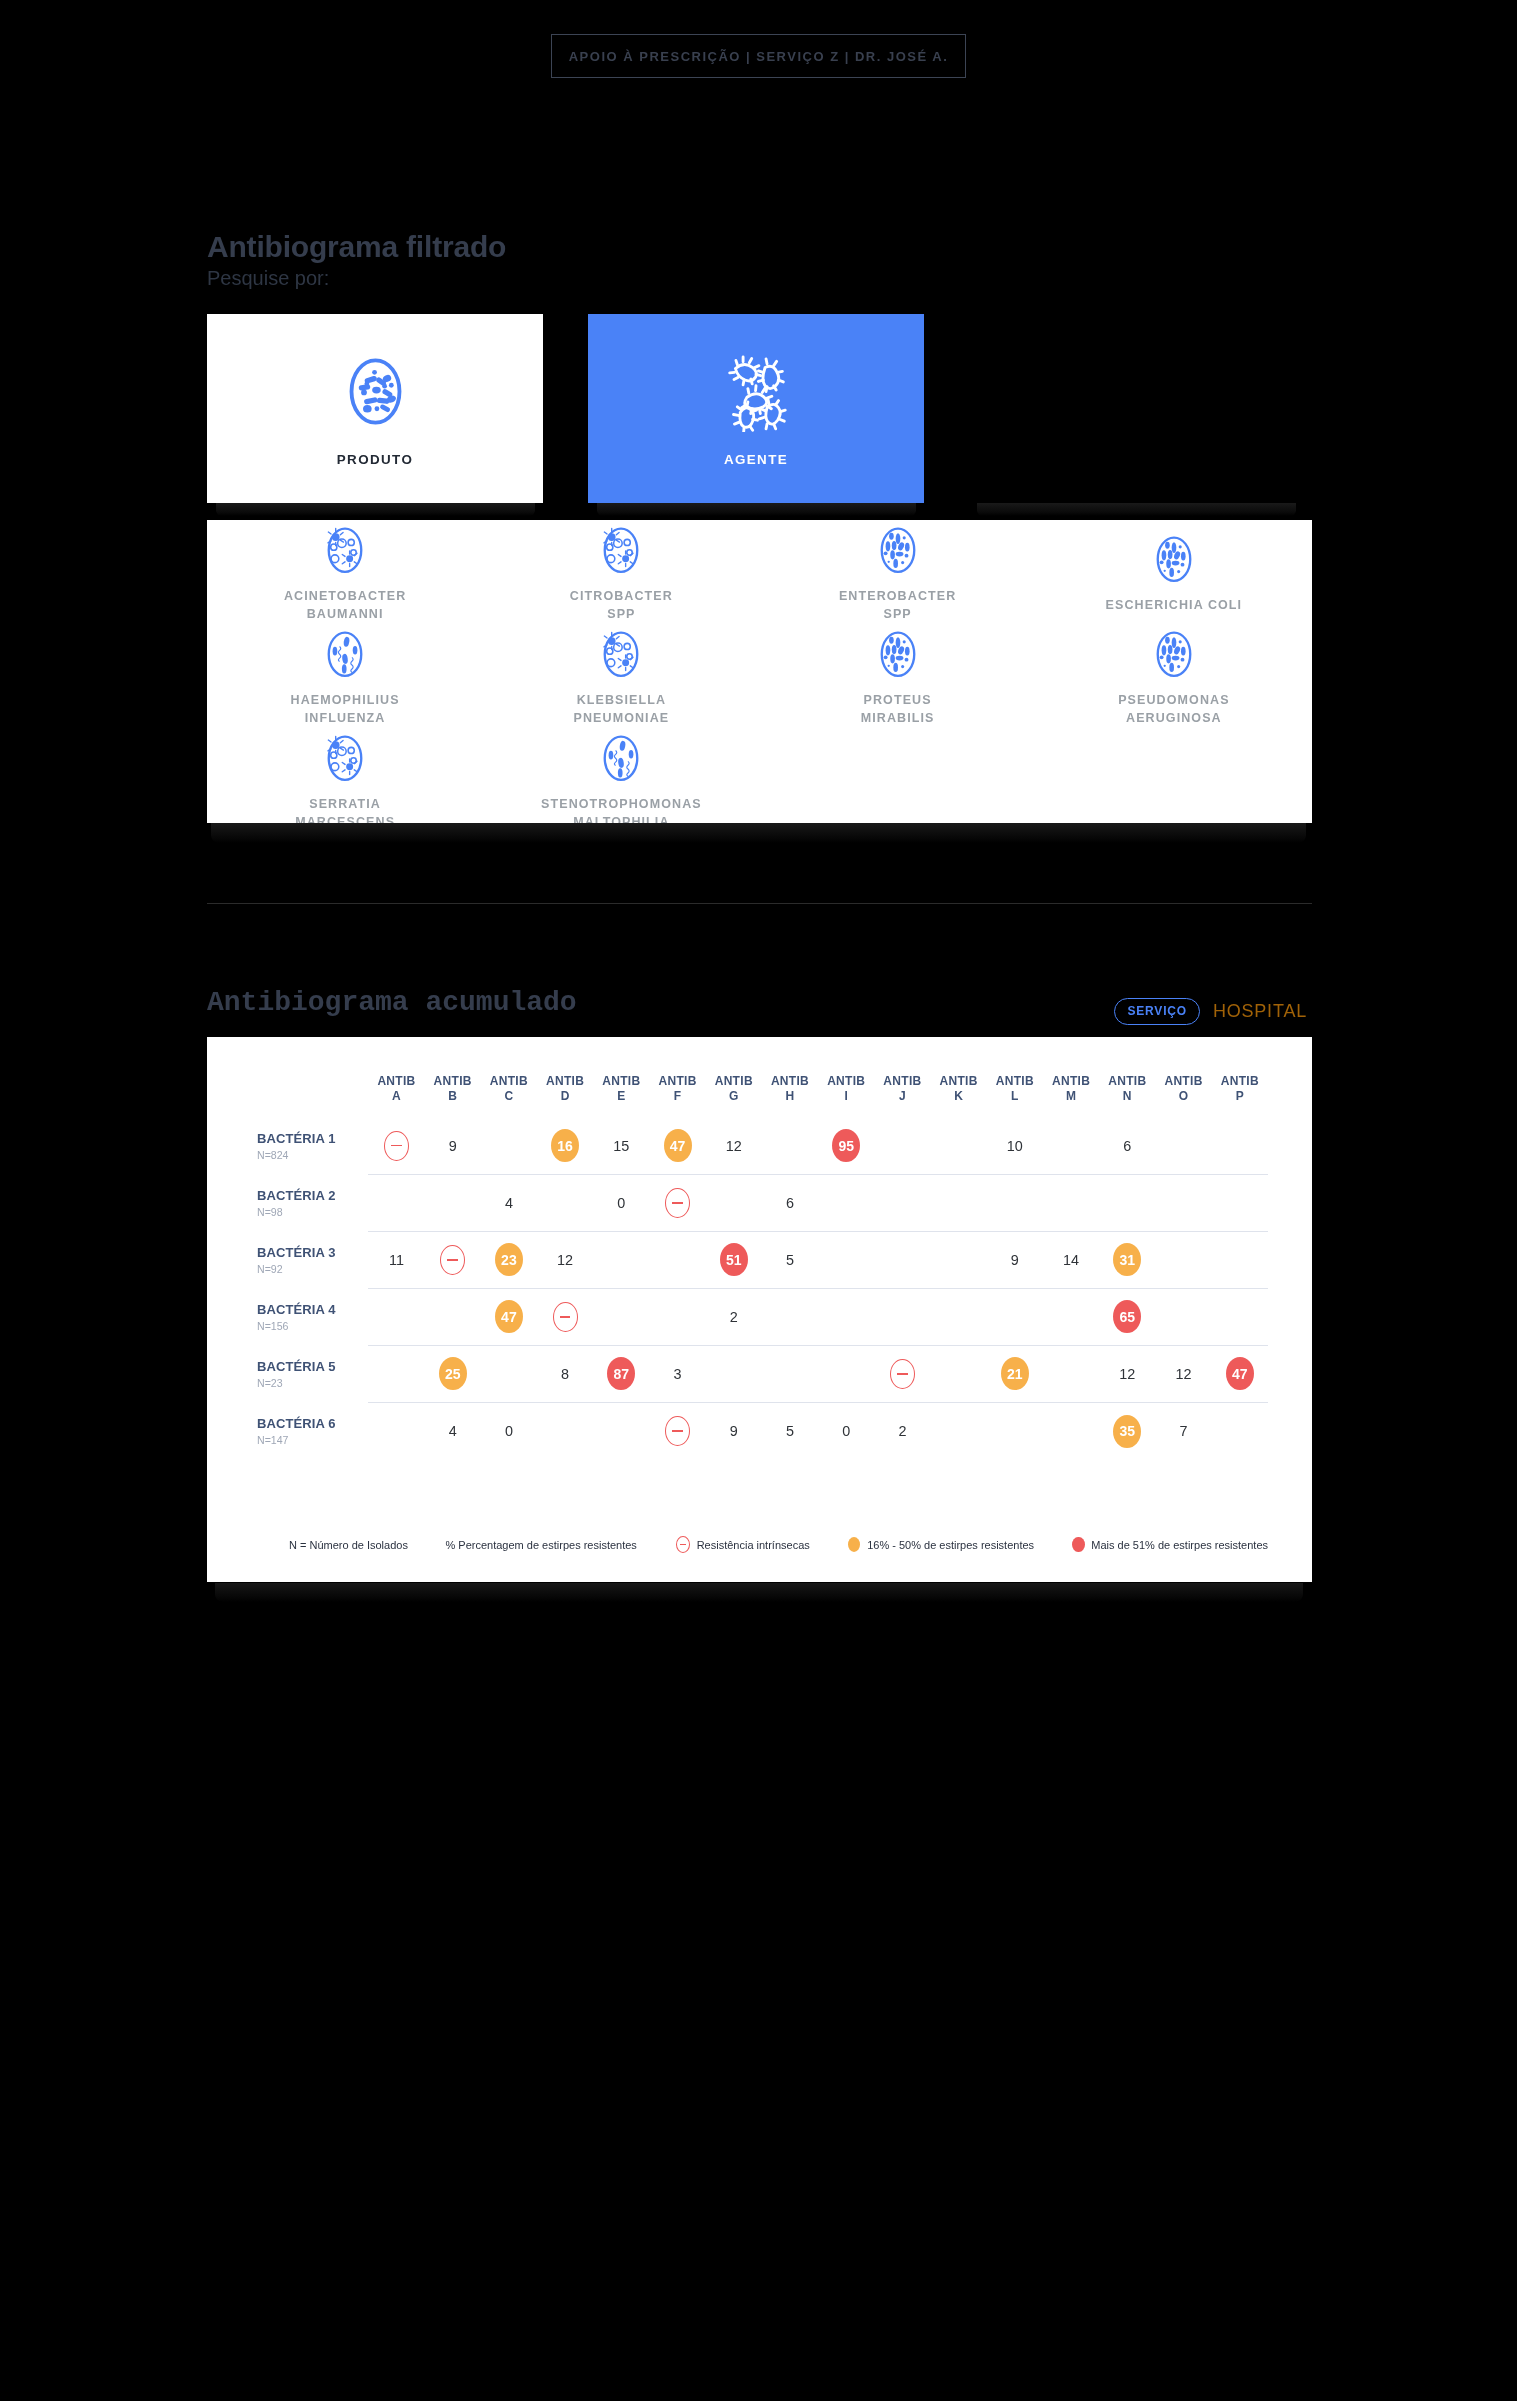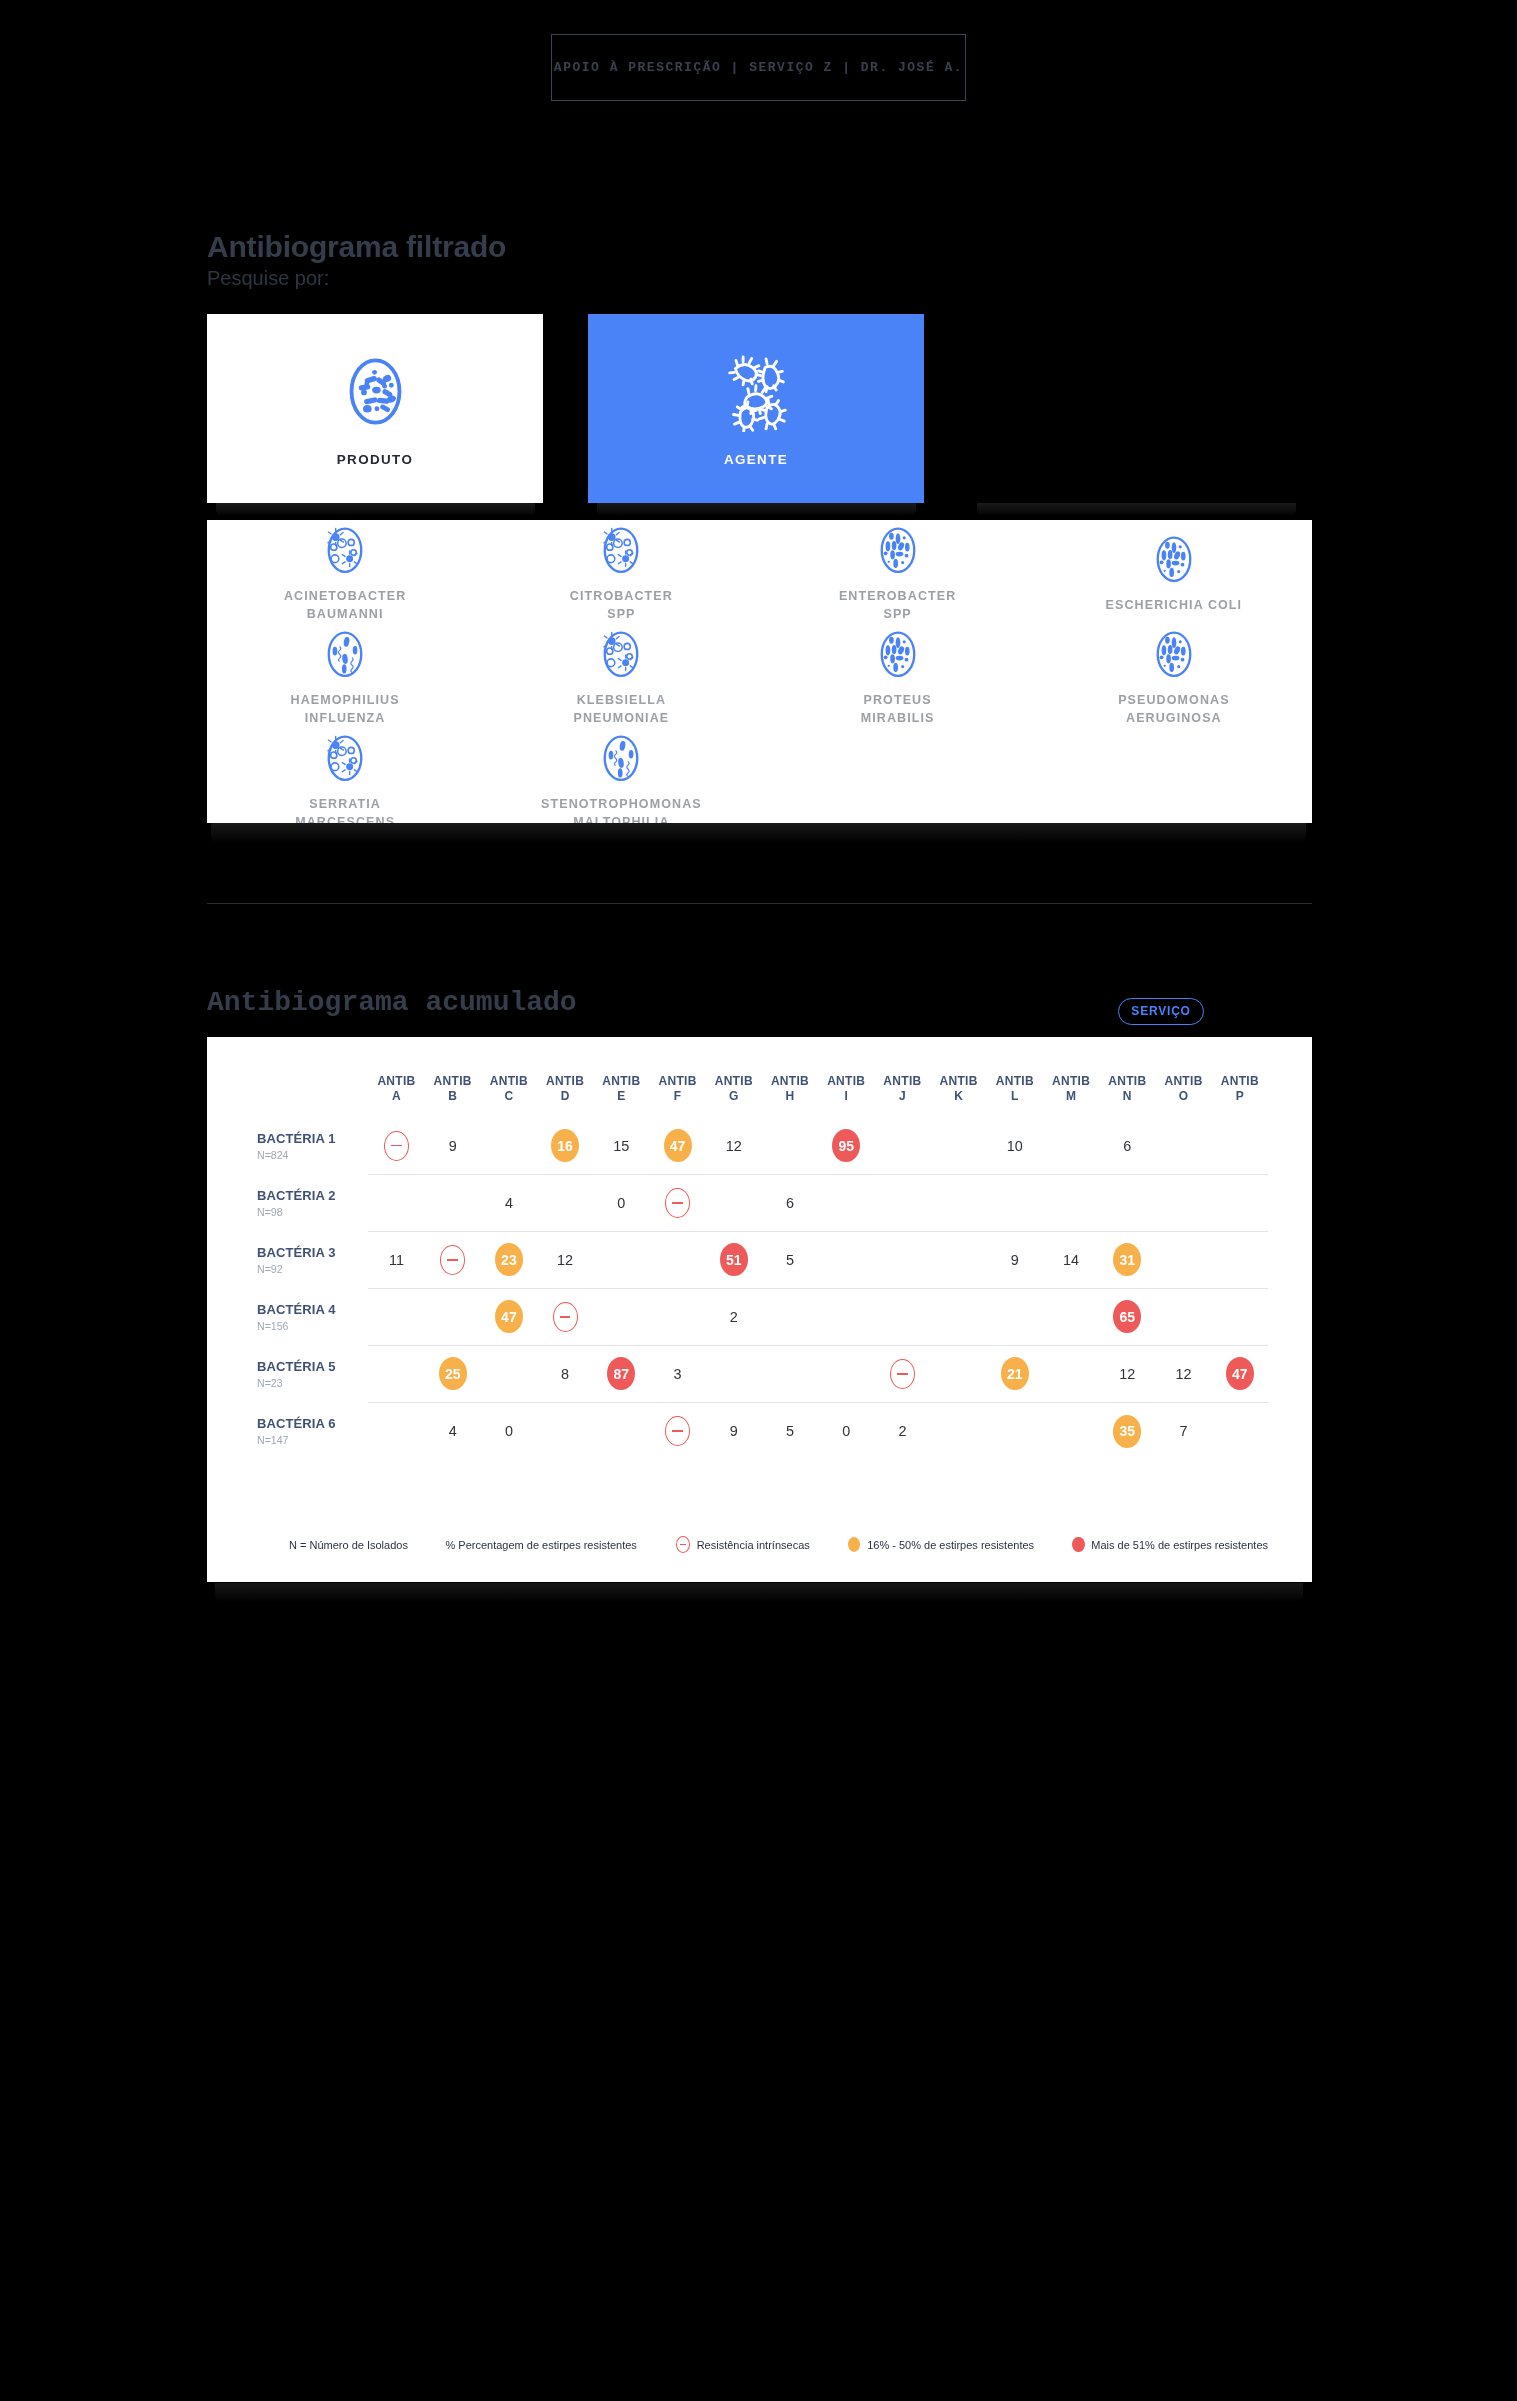--- a/index.html
+++ b/index.html
@@ -7,23 +7,23 @@
     width: 1518px; height: 2704px;
     background: #000000;
     font-family: "Liberation Sans", sans-serif;
     -webkit-font-smoothing: antialiased;
   }
   .page { position: relative; width: 1518px; height: 2704px; background: #000; }
 
   
   .topbar { position:absolute; left:0; top:0; width:1518px; height:115px; }
   .topchip {
-    position:absolute; left:551px; top:34px; width:415px; height:67px;
+    position:absolute; left:551px; top:34px; width:415px; height:44px;
     border: 1.9px solid #3c4454; background: transparent;
-    display:flex; align-items:center; justify-content:center;font-family:Liberation Mono, monospace;
+    display:flex; align-items:center; justify-content:center;
   }
   .topchip-label {
     color:#39404f; font-size:13px; font-weight:700; letter-spacing:1.5px;
   }
 
   
   .sec-filtrado { position:absolute; left:0; top:211px; width:1518px; }
   .h-title {
     position:absolute; left:207px; top:19px;
     color:#353d4d; font-size:30px; font-weight:700; letter-spacing:-0.2px;
@@ -84,21 +84,21 @@
   .divider {
     position:absolute; left:207px; top:903px; width:1105px; height:1.4px; background:#2b2b2b;
   }
 
   
   .sec-acum { position:absolute; left:0; top:975px; width:1518px; }
   .acum-title {
     position:absolute; left:207px; top:12px;
     color:#353d4d; font-size:28px; font-weight:700;font-family:Liberation Mono, monospace;
   }
-  .toggle-wrap { position:absolute; left:1114px; top:23px; display:flex; align-items:center; gap:12.5px;flex-direction:column;}
+  .toggle-wrap { position:absolute; left:1114px; top:23px; display:flex; align-items:center; gap:12.5px;}
   .tg-pill {
     border:1.4px solid #4a82f7; border-radius:14.4px; padding:5.3px 12.5px;
     color:#4a82f7; font-size:12px; font-weight:700; letter-spacing:0.8px;
   }
   .tg-plain { color:#a16207; font-size:18px; font-weight:400; letter-spacing:0.8px; }
 
   
   .tbl-card {
     position:absolute; left:207px; top:62px; width:1105px; height:545px;
     background:#ffffff;

